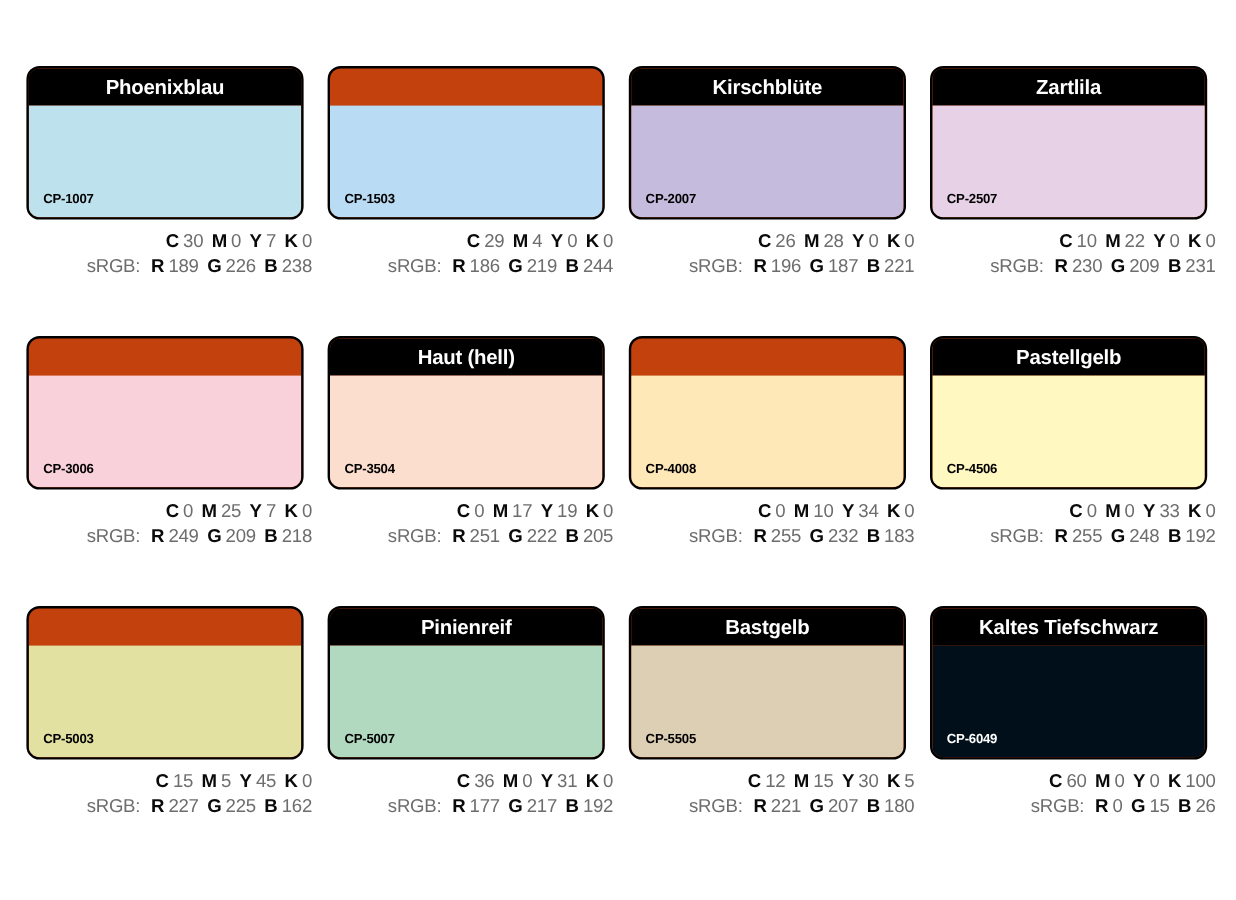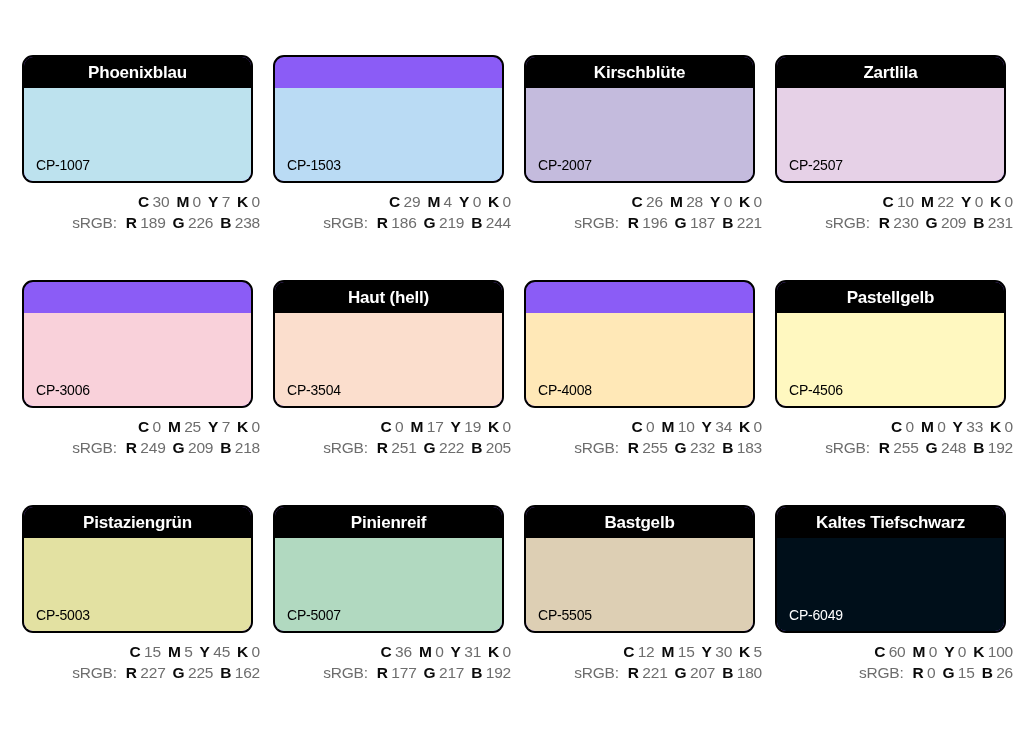--- a/index.html
+++ b/index.html
@@ -39,21 +39,21 @@
 
   
   .card {
     position: relative;
     width: 231px;
     height: 128px;
     border-radius: 11px;
     border: 2px solid #000000;
     box-sizing: border-box;
     overflow: hidden;
-    background: #8b5cf6;
+    background: #c2410c;
   }
 
   .card-header {
     position: absolute;
     left: 0;
     top: 0;
     right: 0;
     height: 31px;
     background: #000000;
     display: flex;
@@ -77,22 +77,22 @@
     left: 0;
     top: 31px;
     right: 0;
     bottom: 0;
   }
 
   .card-code {
     position: absolute;
     left: 12px;
     bottom: 9px;
-    font-size: 14px;
-    font-weight: normal;
+    font-size: 11px;
+    font-weight: bold;
     letter-spacing: -0.2px;
     line-height: 1;
     color: #000000;
   }
   .card-code.on-dark {
     color: #ffffff;
   }
 
   
   .values {
@@ -224,23 +224,20 @@
           <div class="card-fill" style="background: rgb(255, 248, 192);"></div>
           <div class="card-code">CP-4506</div>
         </div>
         <div class="values">
           <div class="val-row"><span class="k">C</span><span class="sp-thin"></span><span class="v">0</span><span class="sp"></span><span class="k">M</span><span class="sp-thin"></span><span class="v">0</span><span class="sp"></span><span class="k">Y</span><span class="sp-thin"></span><span class="v">33</span><span class="sp"></span><span class="k">K</span><span class="sp-thin"></span><span class="v">0</span><span class="sp"></span></div>
           <div class="val-row"><span class="prefix">sRGB:</span><span class="sp-wide"></span><span class="k">R</span><span class="sp-thin"></span><span class="v">255</span><span class="sp"></span><span class="k">G</span><span class="sp-thin"></span><span class="v">248</span><span class="sp"></span><span class="k">B</span><span class="sp-thin"></span><span class="v">192</span><span class="sp"></span></div>
         </div>
       </div>
       <div class="swatch-cell">
         <div class="card">
-          <div class="card-header">
-            <div class="card-title">Pistaziengrün</div>
-          </div>
           <div class="card-fill" style="background: rgb(227, 225, 162);"></div>
           <div class="card-code">CP-5003</div>
         </div>
         <div class="values">
           <div class="val-row"><span class="k">C</span><span class="sp-thin"></span><span class="v">15</span><span class="sp"></span><span class="k">M</span><span class="sp-thin"></span><span class="v">5</span><span class="sp"></span><span class="k">Y</span><span class="sp-thin"></span><span class="v">45</span><span class="sp"></span><span class="k">K</span><span class="sp-thin"></span><span class="v">0</span><span class="sp"></span></div>
           <div class="val-row"><span class="prefix">sRGB:</span><span class="sp-wide"></span><span class="k">R</span><span class="sp-thin"></span><span class="v">227</span><span class="sp"></span><span class="k">G</span><span class="sp-thin"></span><span class="v">225</span><span class="sp"></span><span class="k">B</span><span class="sp-thin"></span><span class="v">162</span><span class="sp"></span></div>
         </div>
       </div>
       <div class="swatch-cell">
         <div class="card">

